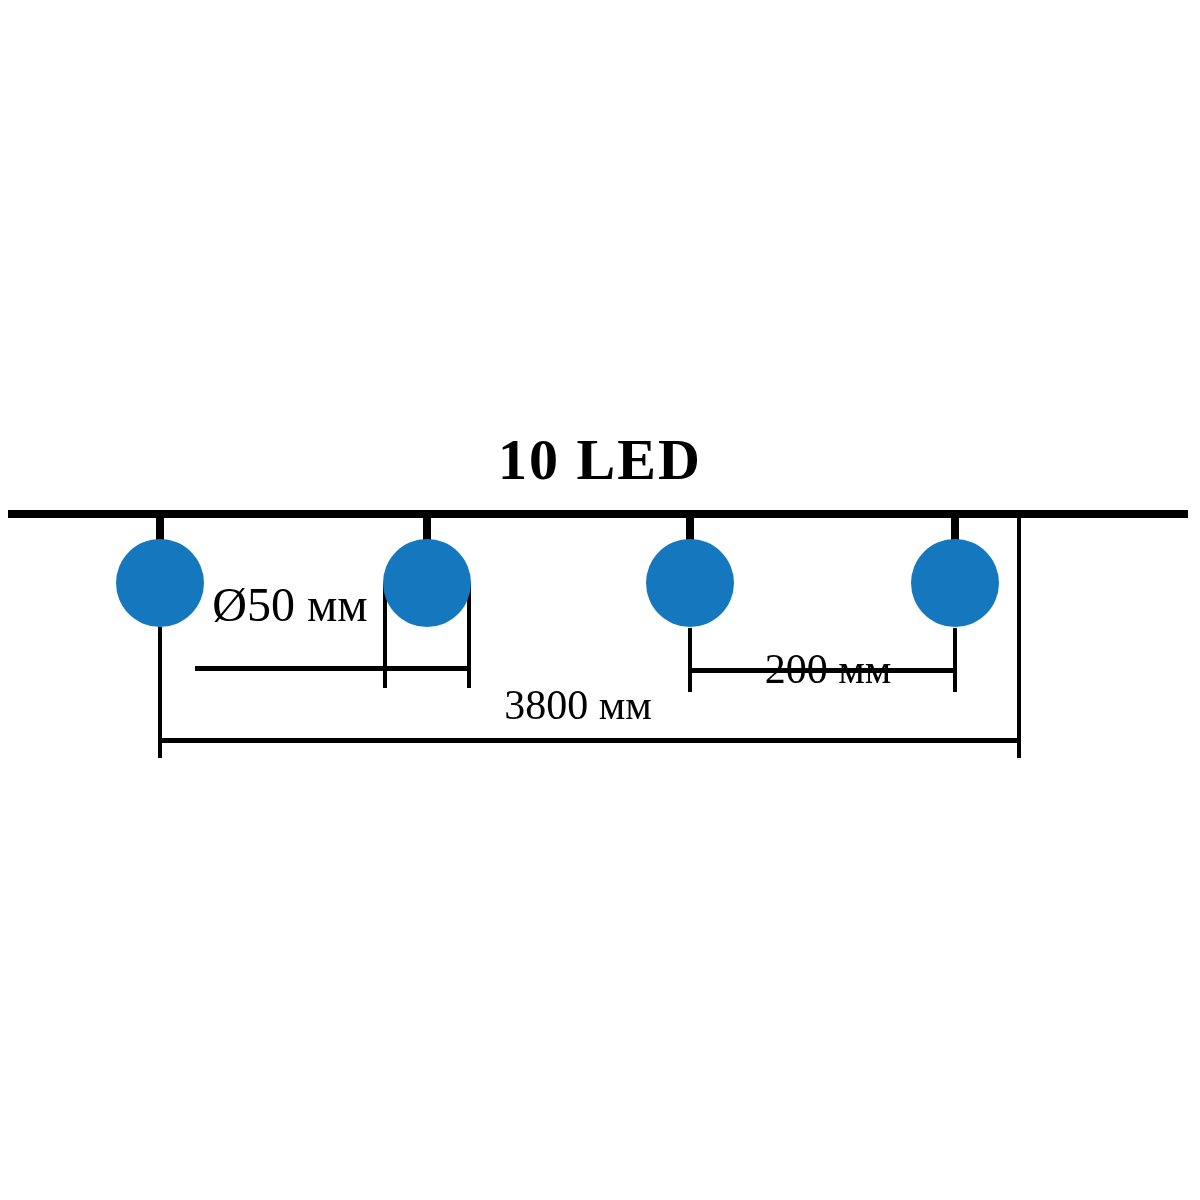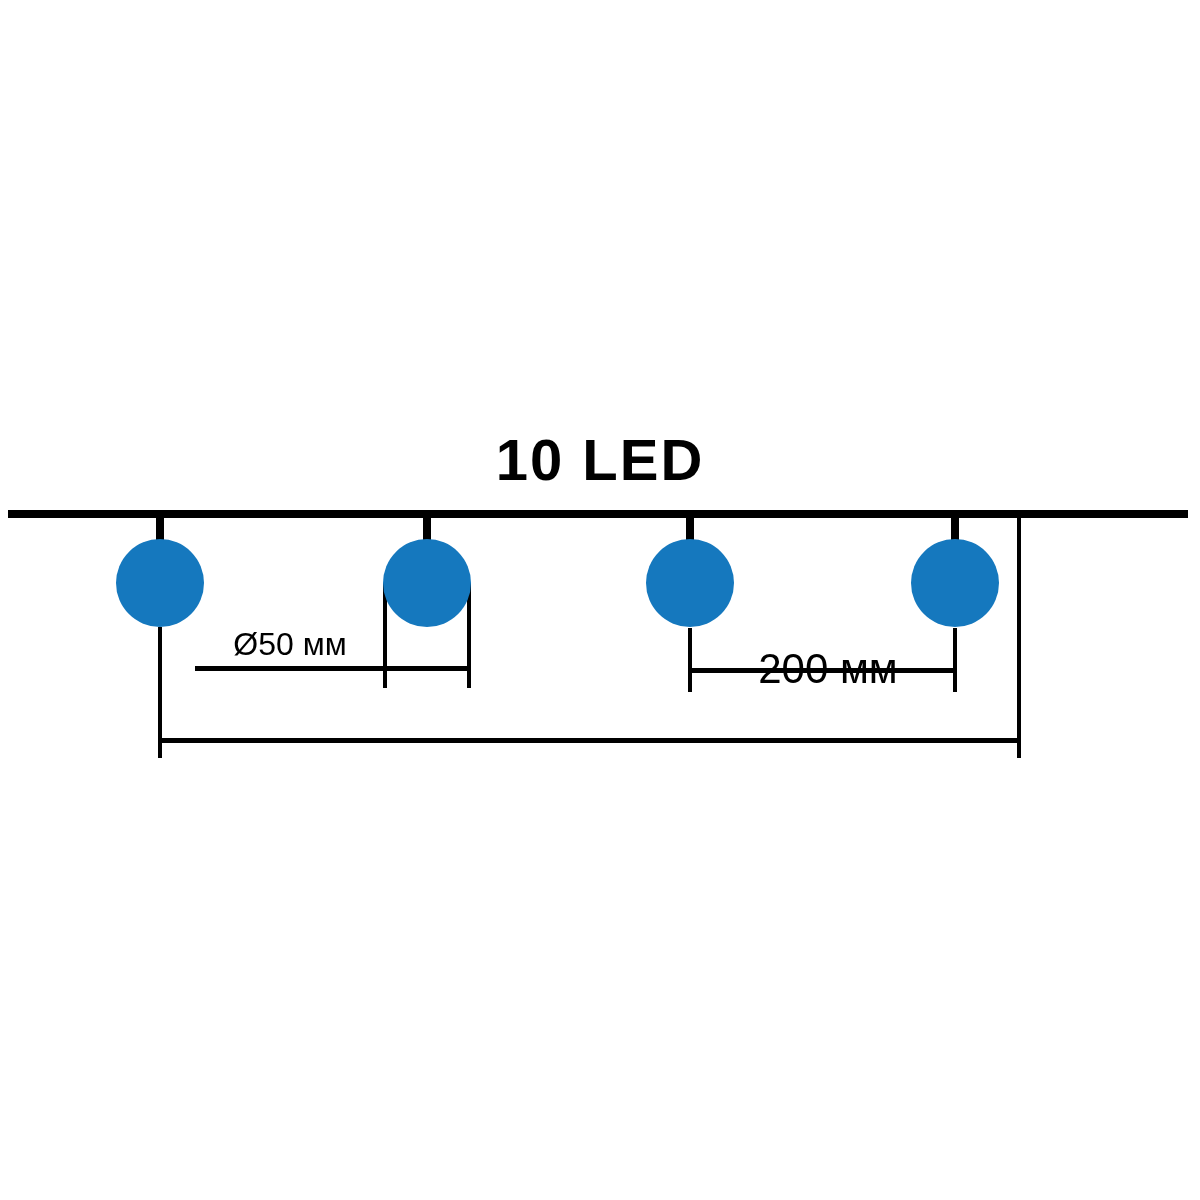--- a/index.html
+++ b/index.html
@@ -12,21 +12,21 @@
     background: var(--bg-color);
   }
   .canvas {
     position: relative;
     width: 1200px;
     height: 1200px;
     background: var(--bg-color);
     overflow: hidden;
     font-family: "Liberation Sans", "DejaVu Sans", sans-serif;
   }
-  .abs { position: absolute; }
+  .abs { position: absolute; font-family: Liberation Serif, serif; }
 
   .title {
     left: 0; top: 431px; width: 1200px;
     text-align: center;
     font-size: 58px;
     font-weight: bold;
     letter-spacing: 2px;
     line-height: 1;
     color: var(--line-color);
   }
@@ -58,23 +58,23 @@
   .bulb-3 { left: 646px; }
   .bulb-4 { left: 911px; }
 
   .dim-line { background: var(--line-color); }
 
   
   .dia-tick-left  { left: 383px; top: 583px; width: 4px; height: 105px; }
   .dia-tick-right { left: 467px; top: 583px; width: 4px; height: 105px; }
   .dia-hline      { left: 195px; top: 666px; width: 276px; height: 5px; }
   .dia-label {
-    left: 165px; top: 628px; width: 250px;
+    left: 165px; top: 581px; width: 250px;
     text-align: center;
-    font-size: 32px;
+    font-size: 48px;
     line-height: 1;
     color: var(--line-color);
   }
 
   
   .sp-tick-left  { left: 688px; top: 628px; width: 4px; height: 64px; }
   .sp-tick-right { left: 953px; top: 628px; width: 4px; height: 64px; }
   .sp-hline      { left: 688px; top: 668px; width: 269px; height: 5px; }
   .sp-label {
     left: 698px; top: 612px; width: 260px;
@@ -125,14 +125,15 @@
   <div class="abs bulb bulb-3"></div>
   <div class="abs bulb bulb-4"></div>
 
   <div class="abs dim-line dia-hline"></div>
   <div class="abs dia-label">Ø50 мм</div>
 
   <div class="abs dim-line sp-hline"></div>
   <div class="abs sp-label">200 мм</div>
 
   <div class="abs dim-line tot-hline"></div>
+  <div class="abs tot-label">3800 мм</div>
 
 </div>
 
 </body></html>

